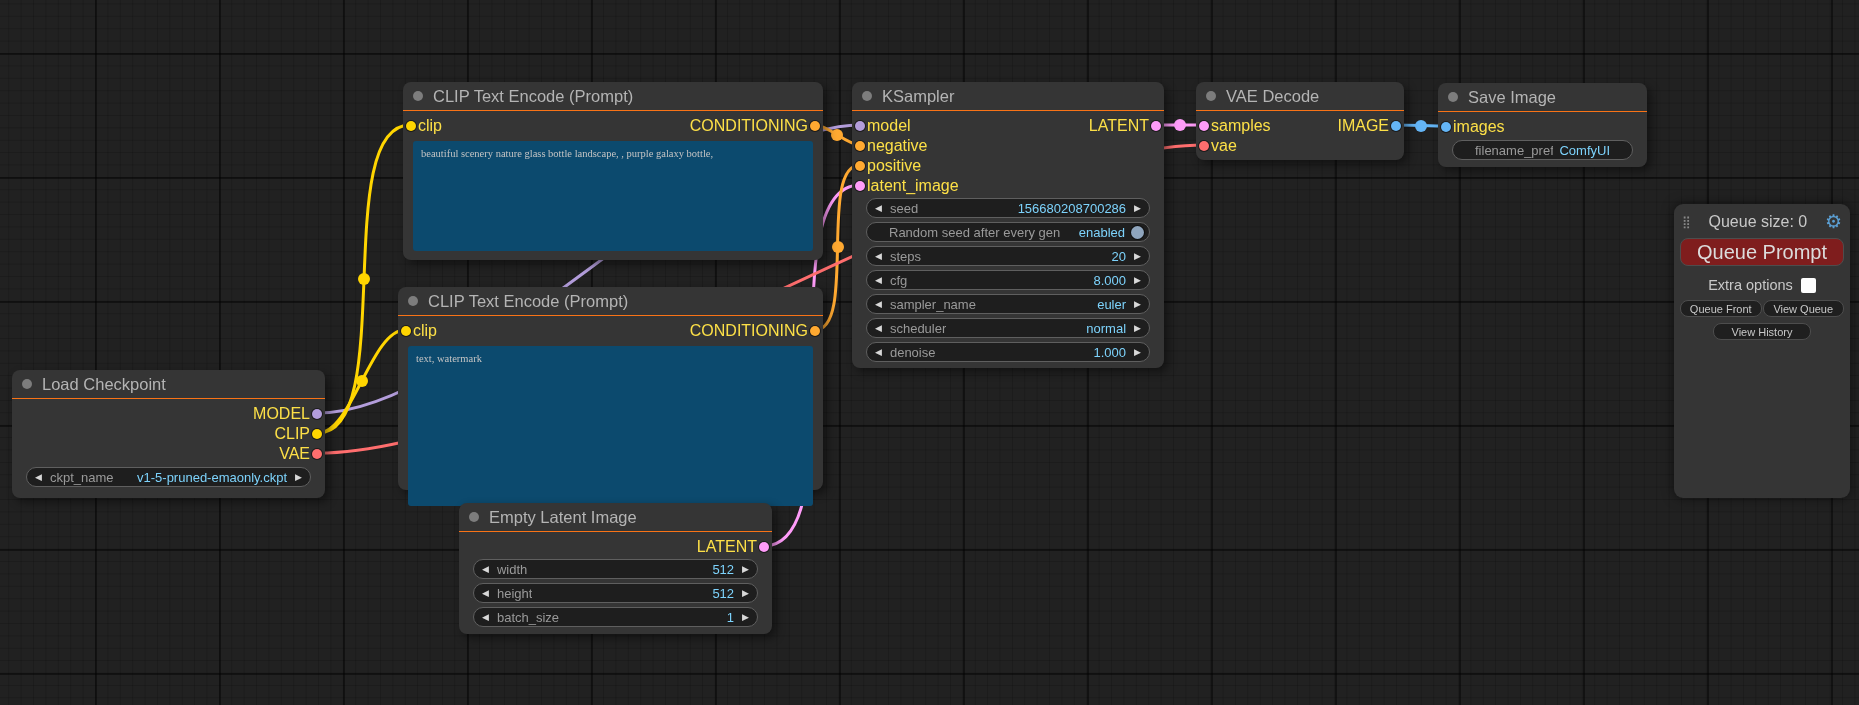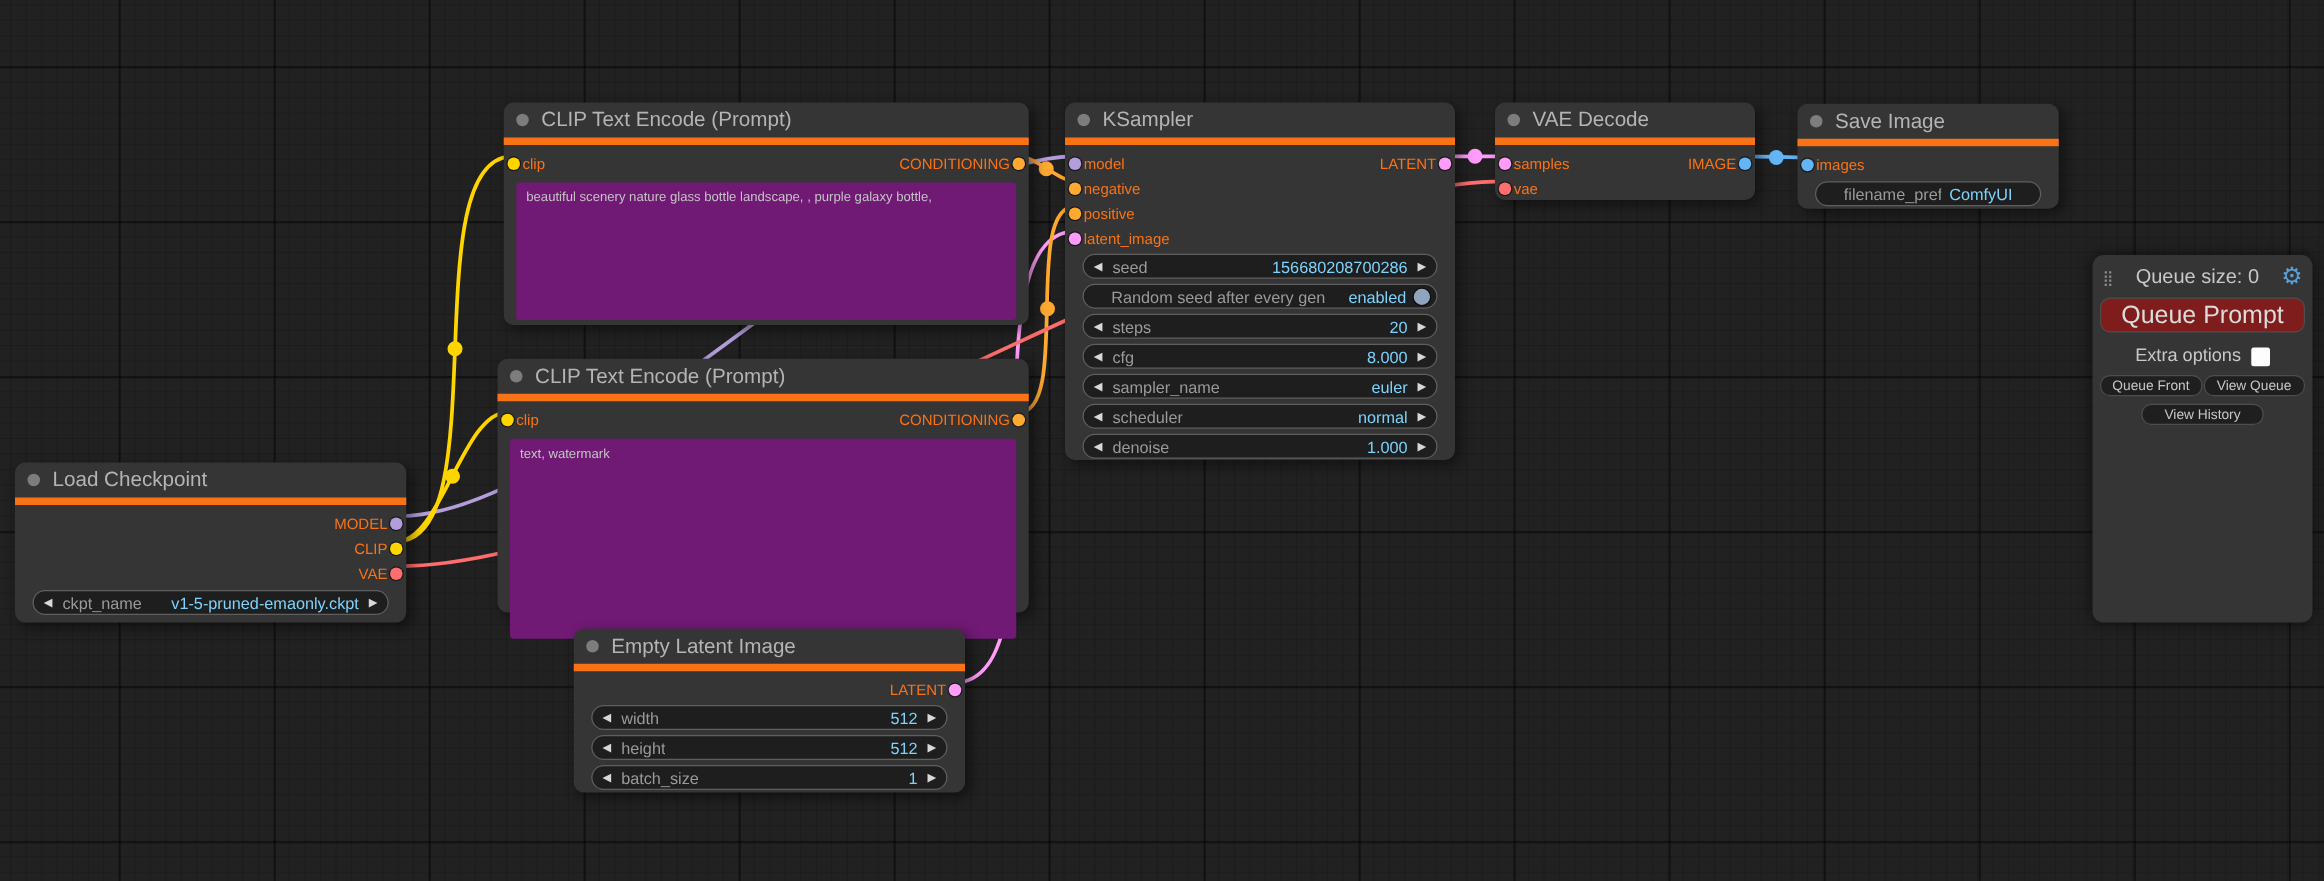--- a/index.html
+++ b/index.html
@@ -13,43 +13,43 @@
       linear-gradient(to right, rgba(0,0,0,.16) 1px, transparent 1px),
       linear-gradient(to bottom, rgba(0,0,0,.16) 1px, transparent 1px);
     background-size:124px 124px,124px 124px,12.4px 12.4px,12.4px 12.4px;
     background-position:95px 53px,95px 53px,95px 53px,95px 53px;
   }
   #links{position:absolute;left:0;top:0;z-index:1;pointer-events:none;}
   .node{
     position:absolute;z-index:2;background:#353535;border-radius:8px;
     box-shadow:4px 4px 10px rgba(0,0,0,.45);color:#a8a8a8;box-sizing:border-box;
   }
-  .nhead{height:28px;display:flex;align-items:center;padding:0 10px;border-bottom:6px solid #f97316;}
+  .nhead{height:28px;display:flex;align-items:center;padding:0 10px;border-bottom:1px solid #f97316;}
   .hdot{width:10px;height:10px;border-radius:50%;background:#7d7d7d;margin-right:10px;flex:none;}
   .htitle{font-size:16.5px;color:#b4b4b4;white-space:nowrap;}
   .slots{padding-top:5px;}
-  .srow{position:relative;height:20px;display:flex;align-items:center;padding:0 15px;font-size:12px;color:#f97316;box-sizing:border-box;}
+  .srow{position:relative;height:20px;display:flex;align-items:center;padding:0 15px;font-size:16px;color:#fde047;box-sizing:border-box;}
   .lab-out{margin-left:auto;}
   .pdot{position:absolute;top:5px;width:10px;height:10px;border-radius:50%;box-shadow:0 0 0 1px rgba(0,0,0,.5);}
   .pdot.l{left:3px;}
   .pdot.r{right:3px;}
   .widget{
     height:20px;margin:4px 14px 0;background:#1e1e1e;border:1px solid #5f5f5f;border-radius:10px;
     display:flex;align-items:center;padding:0 8px;font-size:13px;box-sizing:border-box;white-space:nowrap;
   }
   .widget:first-child{margin-top:2px;}
   .warr{color:#d8d8d8;font-size:9px;line-height:1;flex:none;}
   .wname{color:#9a9a9a;margin-left:8px;overflow:hidden;}
   .wname.noarr{margin-left:14px;}
   .wval{margin-left:auto;color:#7dd3fc;padding-left:6px;}
   .wval.pad{margin-right:8px;}
   .toggle{width:13px;height:13px;border-radius:50%;margin-left:6px;margin-right:-3px;box-shadow:0 0 0 1px rgba(0,0,0,.5);flex:none;}
   .textbox{
-    margin:5px 10px 0;background:#701a75;border-radius:3px;padding:5px 8px;
-    font-family:Liberation Sans, sans-serif;font-size:10.5px;line-height:1.5;color:#c4c4c4;
+    margin:5px 10px 0;background:#0c4a6e;border-radius:3px;padding:5px 8px;
+    font-family:Liberation Serif, serif;font-size:10.5px;line-height:1.5;color:#c4c4c4;
     white-space:pre-wrap;box-sizing:border-box;overflow:hidden;
   }
   
   #menu{
     position:absolute;z-index:3;left:1674px;top:204px;width:176px;height:294px;
     background:#353535;border-radius:9px;box-shadow:0 0 12px rgba(0,0,0,.55);
     box-sizing:border-box;padding:6px;color:#c8c8c8;
   }
   .mhead{display:flex;align-items:center;justify-content:space-between;padding:2px 2px 0;}
   .drag{color:#8a8a8a;font-size:12px;cursor:grab;}

